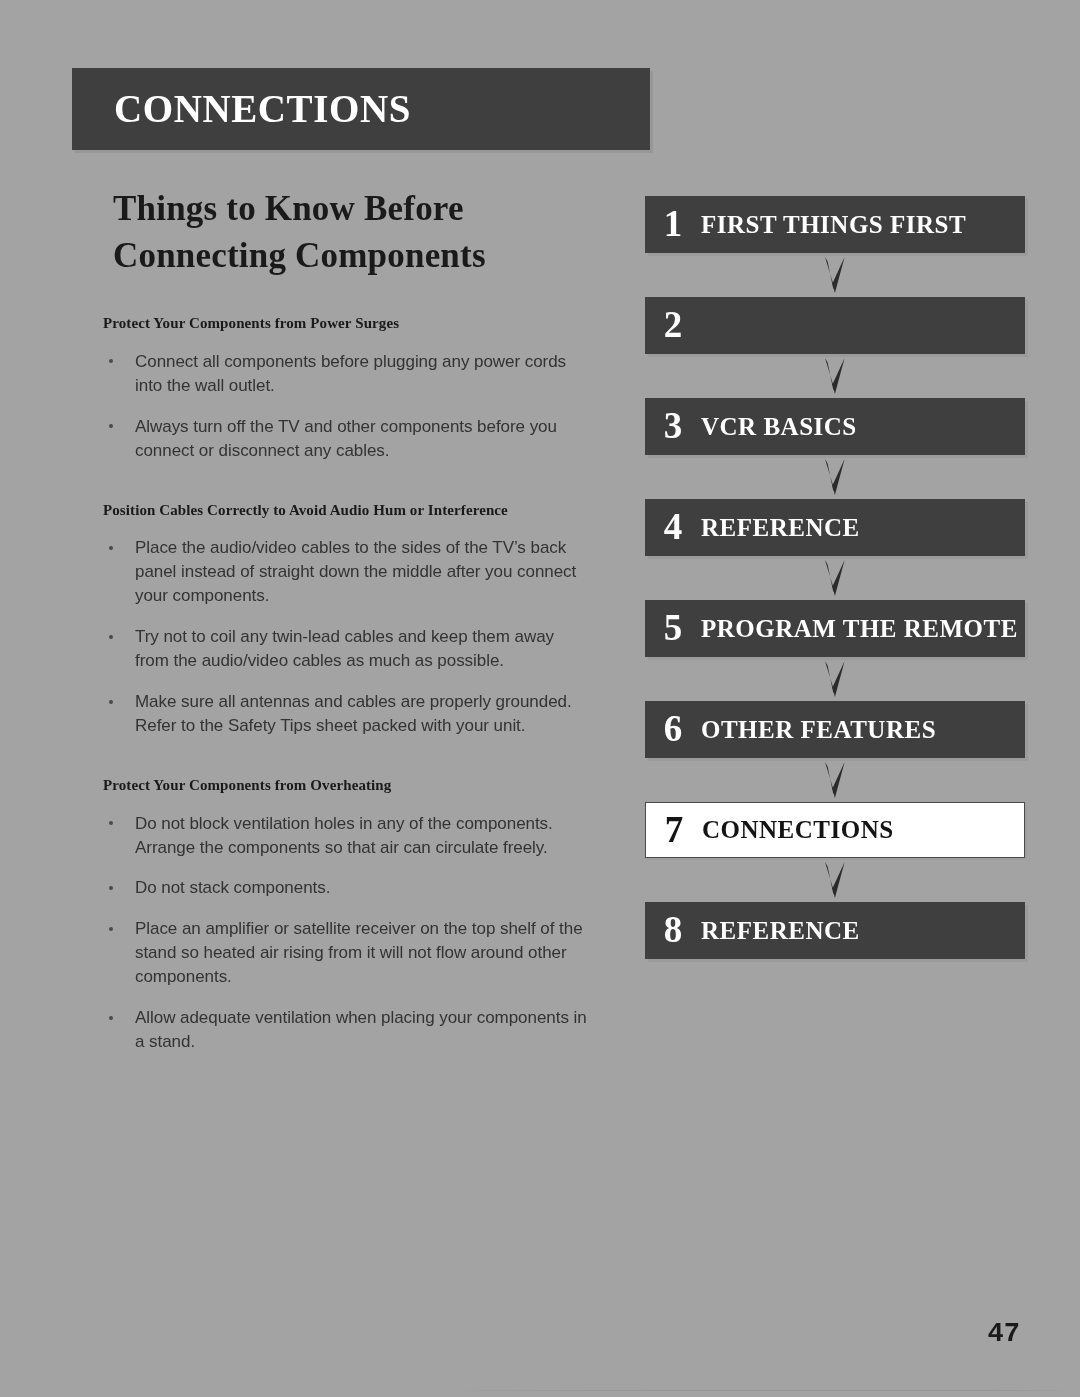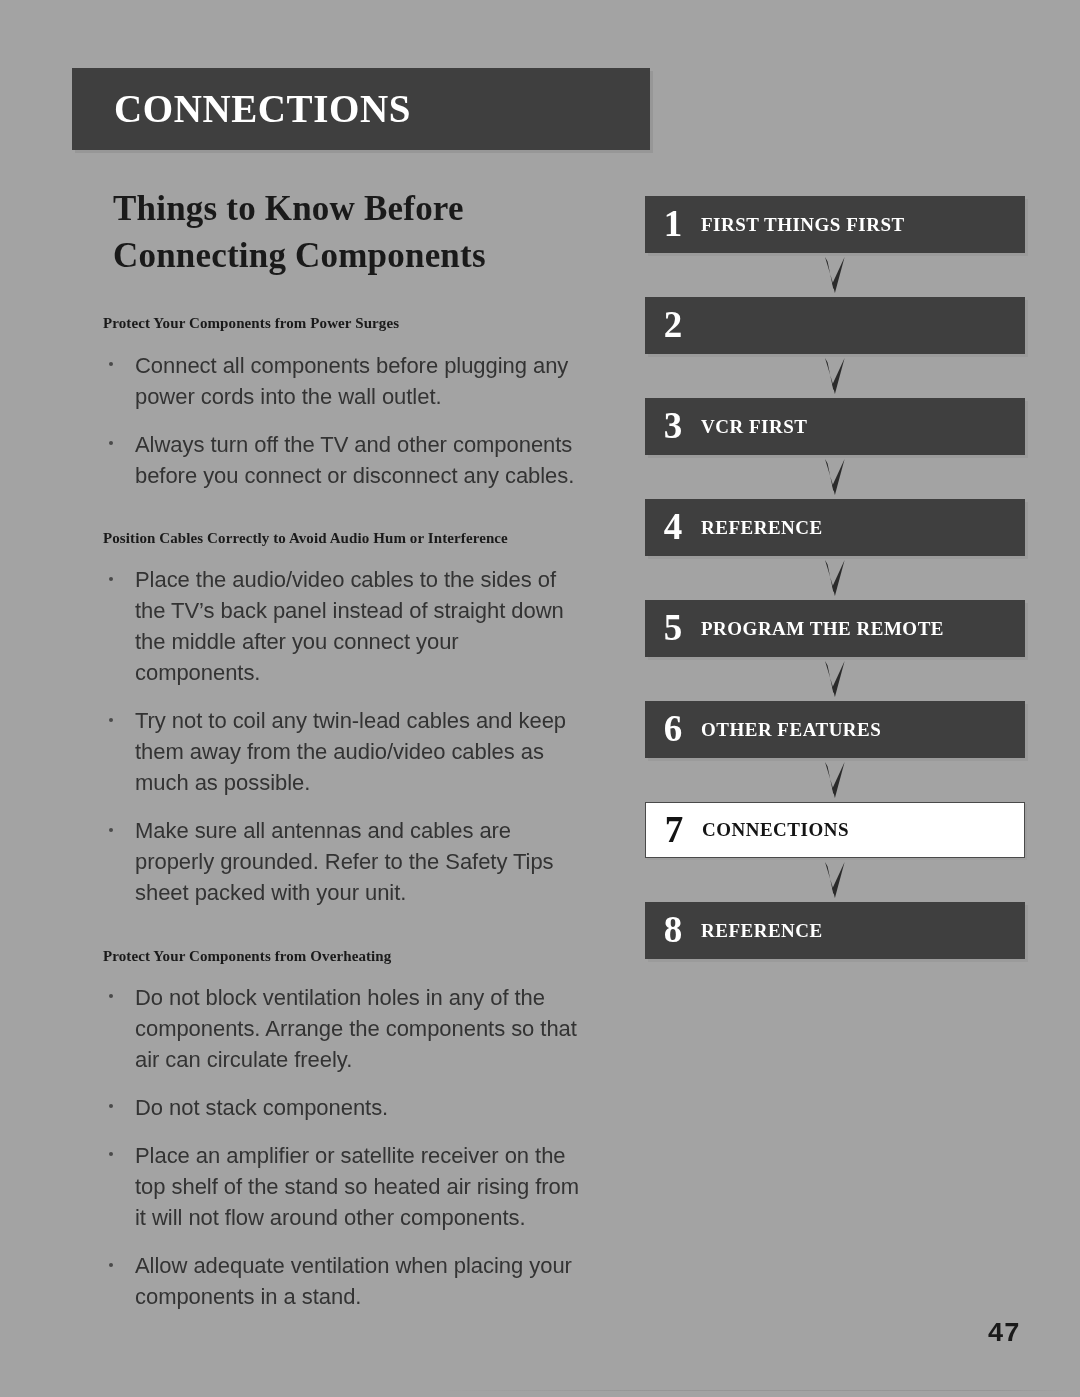--- a/index.html
+++ b/index.html
@@ -78,21 +78,21 @@
   .bullet-list {
     list-style: none;
     margin: 0;
     padding: 0;
   }
   .bullet-item {
     position: relative;
     padding-left: 32px;
     margin-bottom: 17px;
     font-family: "Liberation Sans", sans-serif;
-    font-size: 22px;
+    font-size: 17px;
     line-height: 1.41;
     color: #333333;
     letter-spacing: -0.05px;
   }
   .bullet-item:last-child { margin-bottom: 0; }
   .bullet-marker {
     position: absolute;
     left: 6px;
     top: 0.56em;
     width: 4px;
@@ -135,21 +135,21 @@
     font-size: 37px;
     line-height: 1;
     color: #ffffff;
     padding-bottom: 2px;
   }
   .nav-bar.is-current .nav-number { color: #141414; }
 
   .nav-label {
     font-family: "Liberation Serif", serif;
     font-weight: bold;
-    font-size: 19px;
+    font-size: 25px;
     color: #ffffff;
     letter-spacing: 0.5px;
     white-space: nowrap;
     text-align: center;
   }
   .nav-bar.is-current .nav-label { color: #141414; }
 
   .nav-arrow {
     height: 44px;
     display: flex;
@@ -235,21 +235,21 @@
         <span class="nav-number">2</span>
       </div>
       <div class="nav-arrow">
         <svg width="26" height="40" viewBox="0 0 26 40" aria-hidden="true">
           <path d="M3 2 L12.6 33.5 L11.2 33.5 L5.6 6.5 Z" fill="#2b2b2b"></path>
           <path d="M22.6 2 L12.9 38 L10.4 28.5 Z" fill="#2b2b2b"></path>
         </svg>
       </div>
       <div class="nav-bar">
         <span class="nav-number">3</span>
-        <span class="nav-label">VCR FIRST</span>
+        <span class="nav-label">VCR BASICS</span>
       </div>
       <div class="nav-arrow">
         <svg width="26" height="40" viewBox="0 0 26 40" aria-hidden="true">
           <path d="M3 2 L12.6 33.5 L11.2 33.5 L5.6 6.5 Z" fill="#2b2b2b"></path>
           <path d="M22.6 2 L12.9 38 L10.4 28.5 Z" fill="#2b2b2b"></path>
         </svg>
       </div>
       <div class="nav-bar">
         <span class="nav-number">4</span>
         <span class="nav-label">REFERENCE</span>

